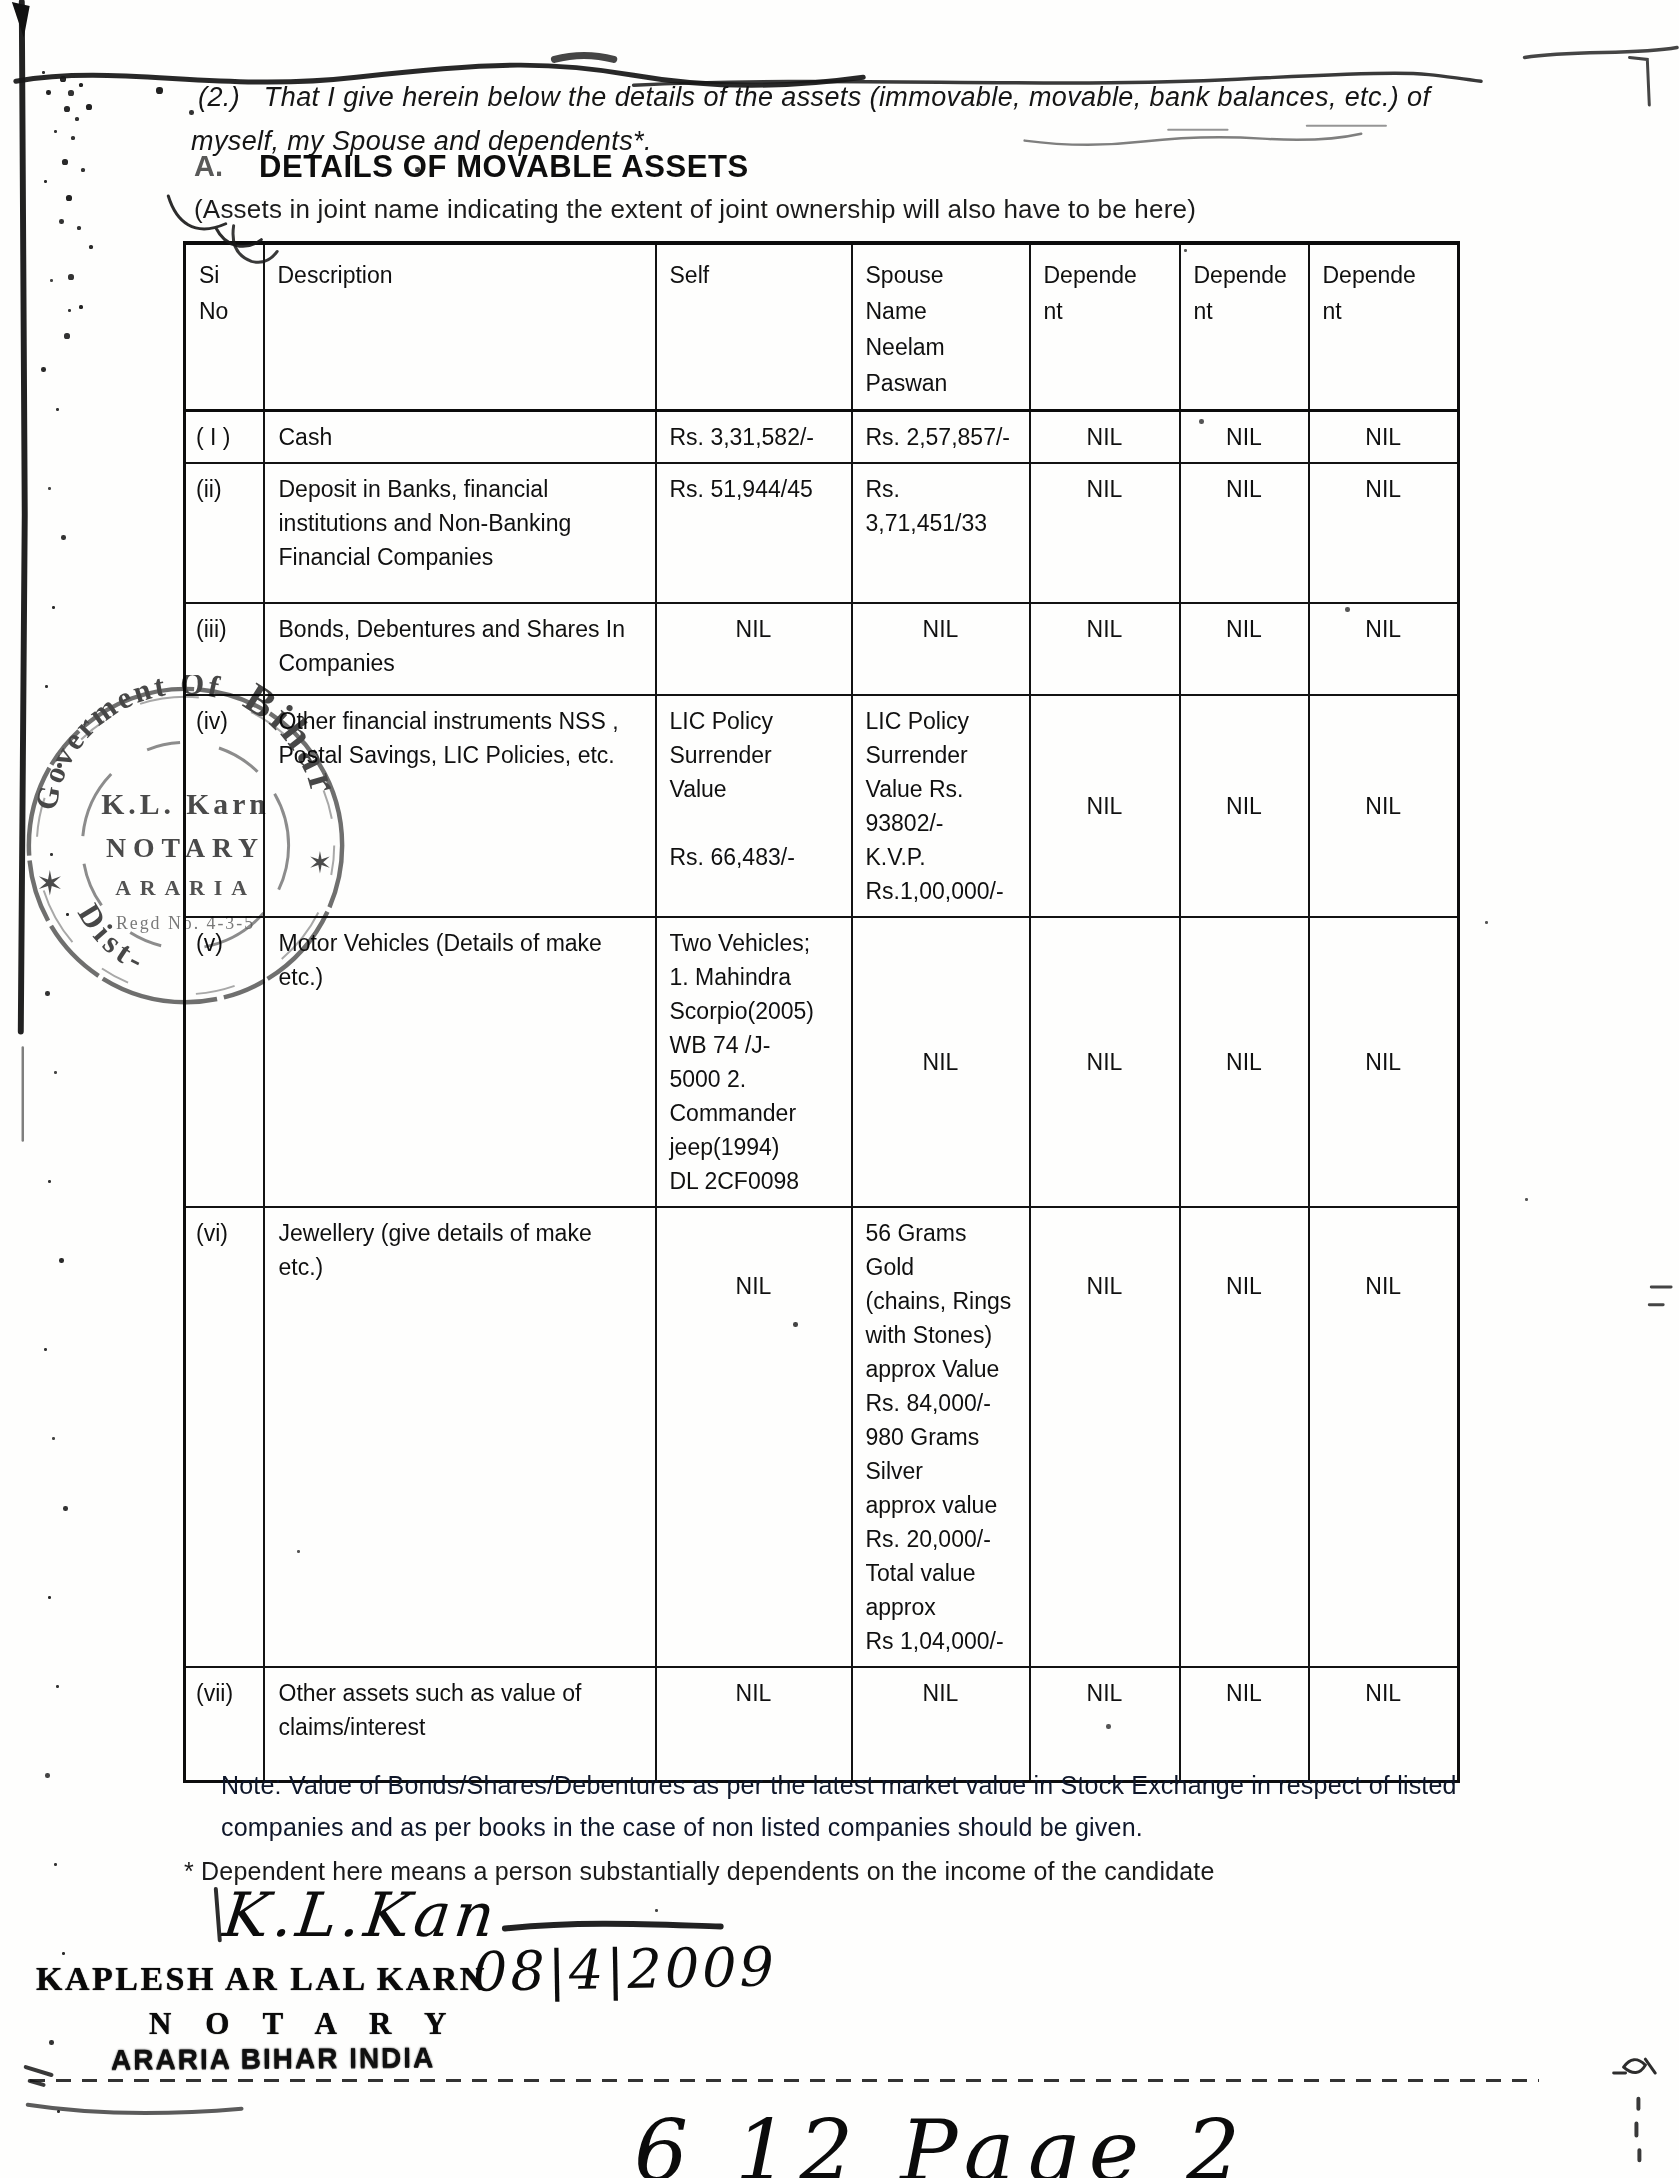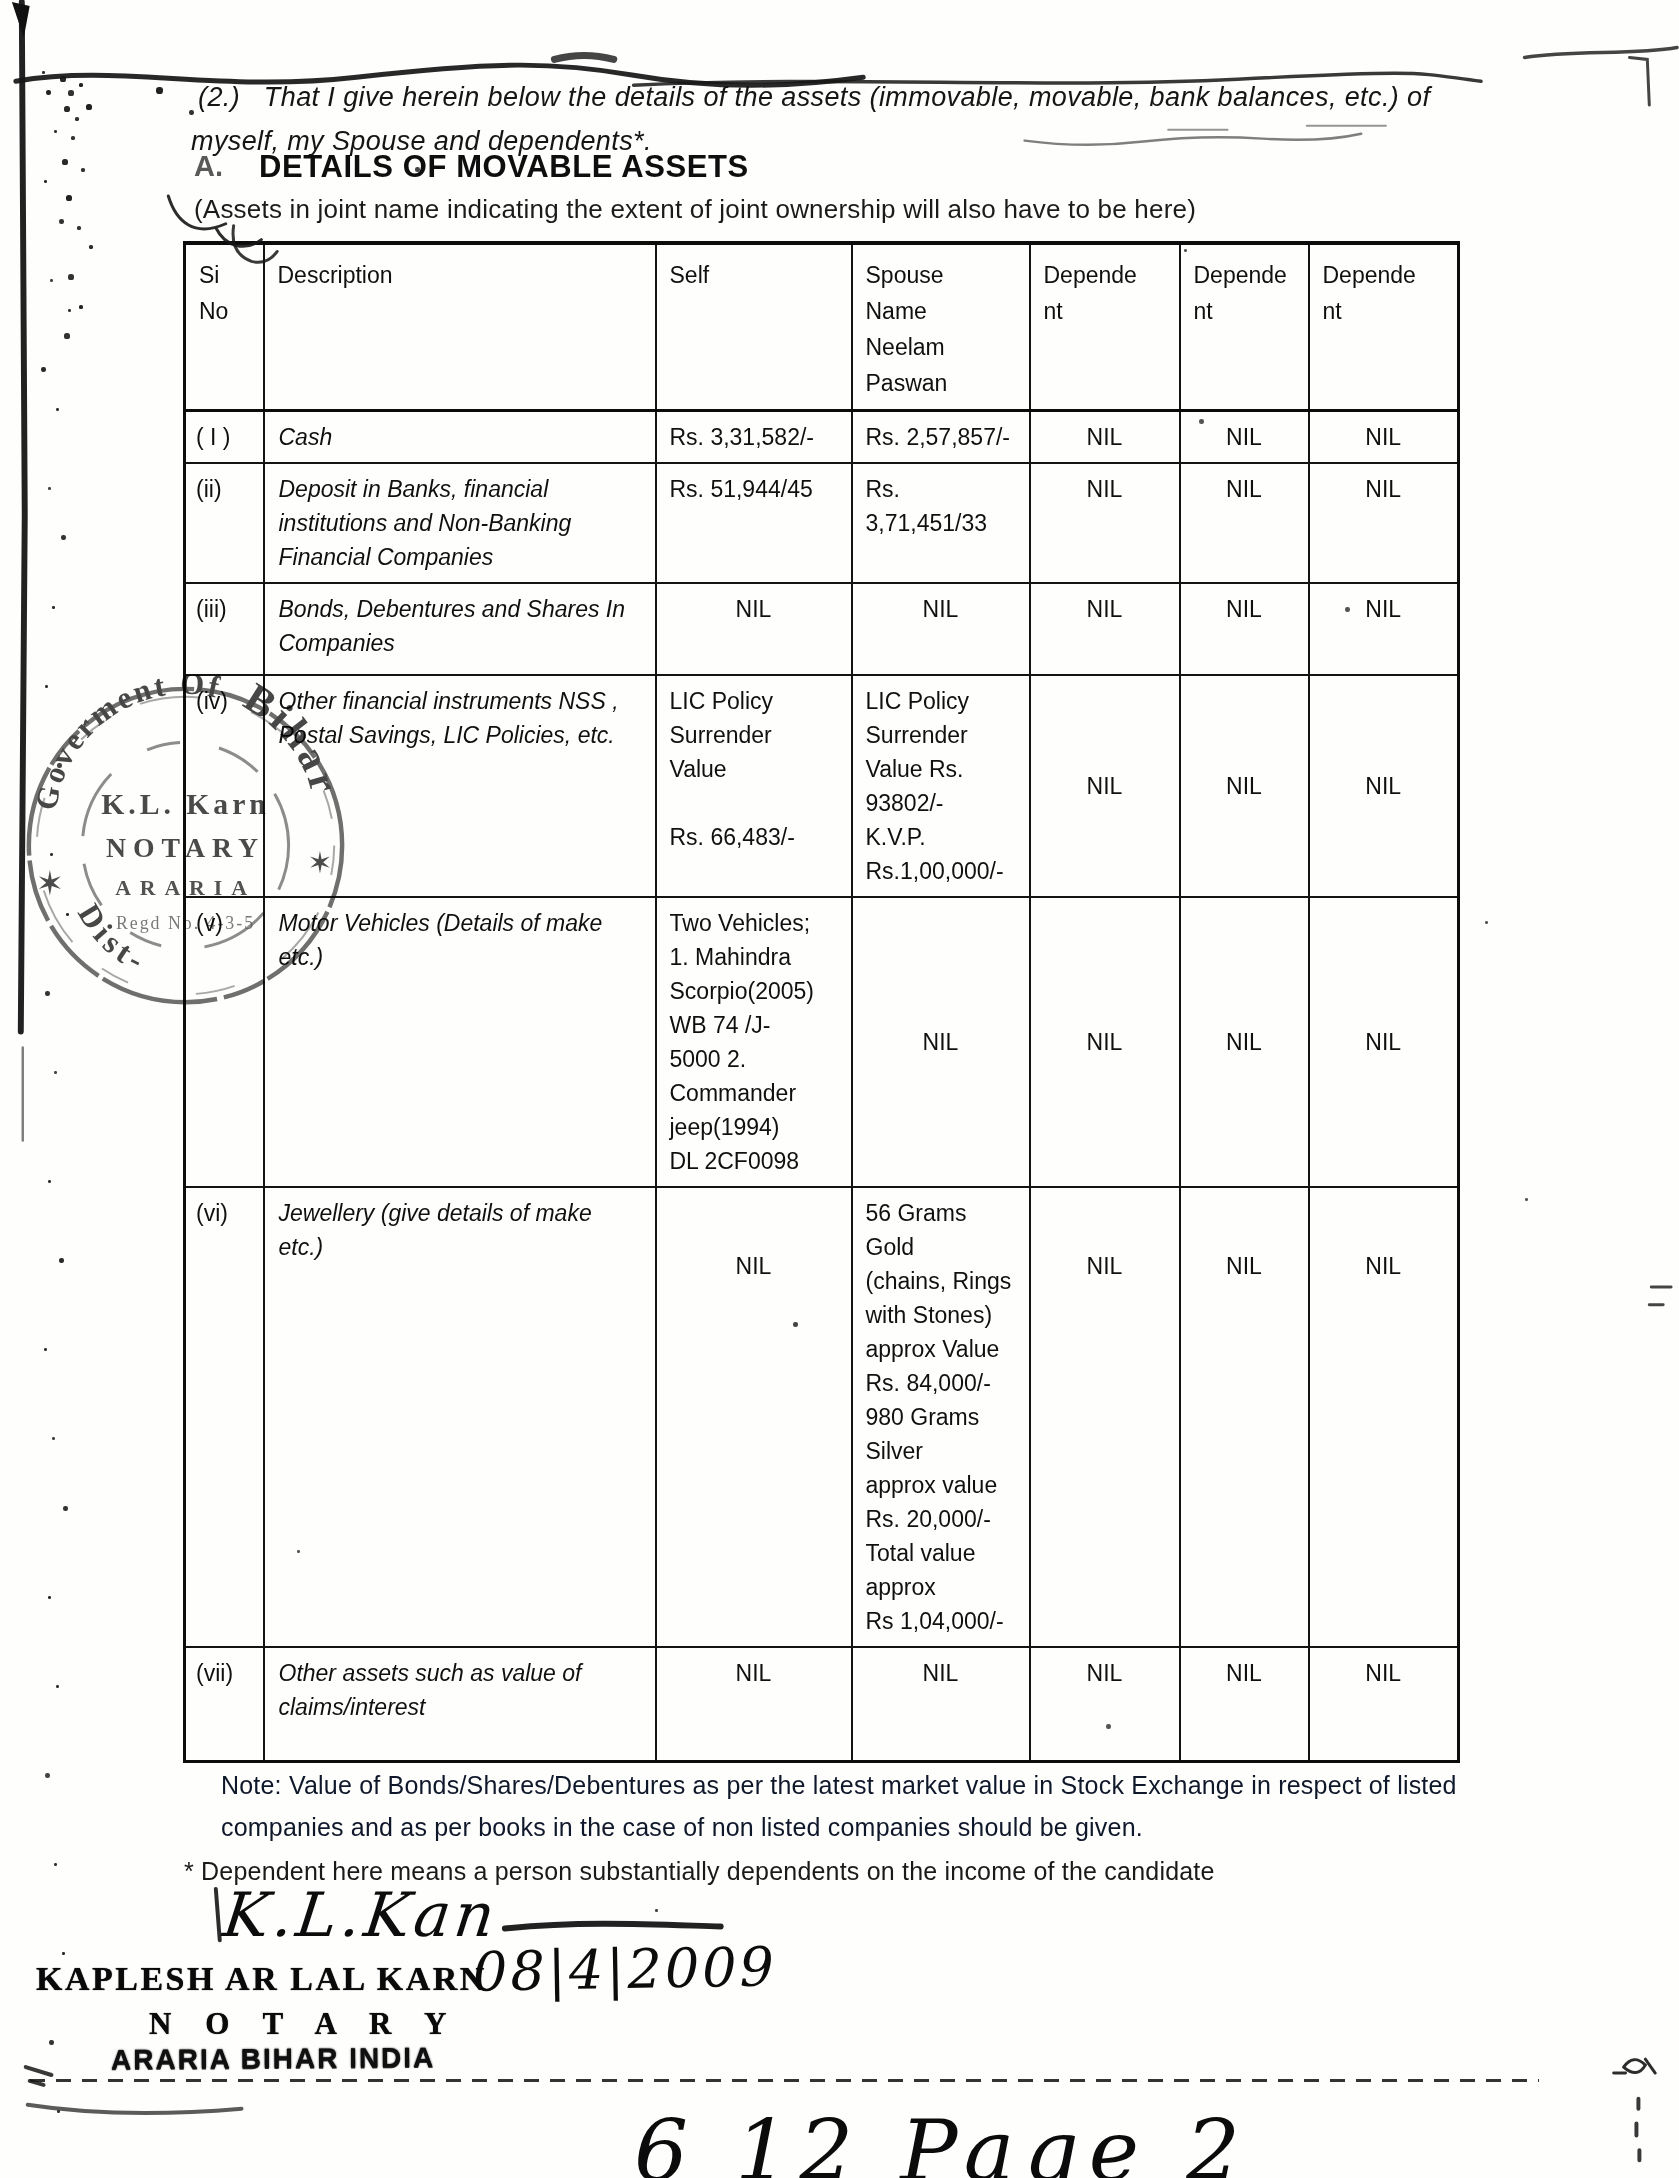--- a/index.html
+++ b/index.html
@@ -14,27 +14,27 @@
   .section-label{font-size:29px;font-weight:bold;color:#222;}
   .section-title{font-size:31px;font-weight:bold;letter-spacing:0.6px;color:#0e0e0e;}
   .joint-note{font-size:26px;color:#1b1b1b;letter-spacing:0.2px;white-space:nowrap;}
   
   table.tbl{border-collapse:collapse;table-layout:fixed;border:3px solid #0d0d0d;background:transparent;}
   table.tbl td{
     border:2px solid #131313;vertical-align:top;padding:8px 10px;
     white-space:pre-line;font-size:23px;line-height:34px;color:#101010;
   }
   table.tbl tr.hdr td{border-top:4px solid #0c0c0c;border-bottom:3px solid #0c0c0c;line-height:36px;padding-top:12px;padding-left:13px;}
-  .c-desc{padding-left:14px !important;padding-right:4px !important;font-style:italic;}
+  .c-desc{padding-left:14px !important;padding-right:4px !important;}
   .c-sno{padding-left:10px !important;}
   .c-ctr{text-align:center;}
   .c-left{text-align:left;padding-left:13px !important;}
   .v-mid{vertical-align:middle !important;}
   .pad-deep{padding-top:61px !important;}
-  tr.rh-h{height:160px} tr.rh1{height:52px} tr.rh2{height:120px} tr.rh3{height:92px}
+  tr.rh-h{height:160px} tr.rh1{height:52px} tr.rh2{height:140px} tr.rh3{height:92px}
   tr.rh4{height:190px} tr.rh5{height:283px} tr.rh6{height:458px} tr.rh7{height:114px}
   
   .note-text{font-size:25px;line-height:42px;color:#0f172a;letter-spacing:0.2px;white-space:pre-line;width:1317px;margin-left:37px;}
   .footnote{font-size:25px;color:#1a1a1a;letter-spacing:0.2px;white-space:nowrap;}
   
   .sig-hand{font-family:"DejaVu Serif", serif;font-style:italic;font-size:61px;letter-spacing:4px;color:#0c0c0c;transform:skewX(-7deg);}
   .sig-date{font-family:"DejaVu Serif", serif;font-style:italic;font-size:54px;letter-spacing:3px;color:#0c0c0c;transform:rotate(-1deg);}
   .stamp-name{font-family:"Liberation Serif", serif;font-weight:bold;font-size:34px;letter-spacing:2.5px;color:#0a0a0a;text-shadow:0 0 1px #000;}
   .stamp-title{font-family:"Liberation Serif", serif;font-weight:bold;font-size:31px;letter-spacing:13px;color:#0a0a0a;text-shadow:0 0 1px #000;text-align:right;}
   .stamp-place{font-family:"Liberation Sans", sans-serif;font-weight:900;font-size:28px;letter-spacing:2px;color:#101010;text-shadow:0 0 2px #222,0 1px 0 #333;transform:rotate(-.4deg);}

